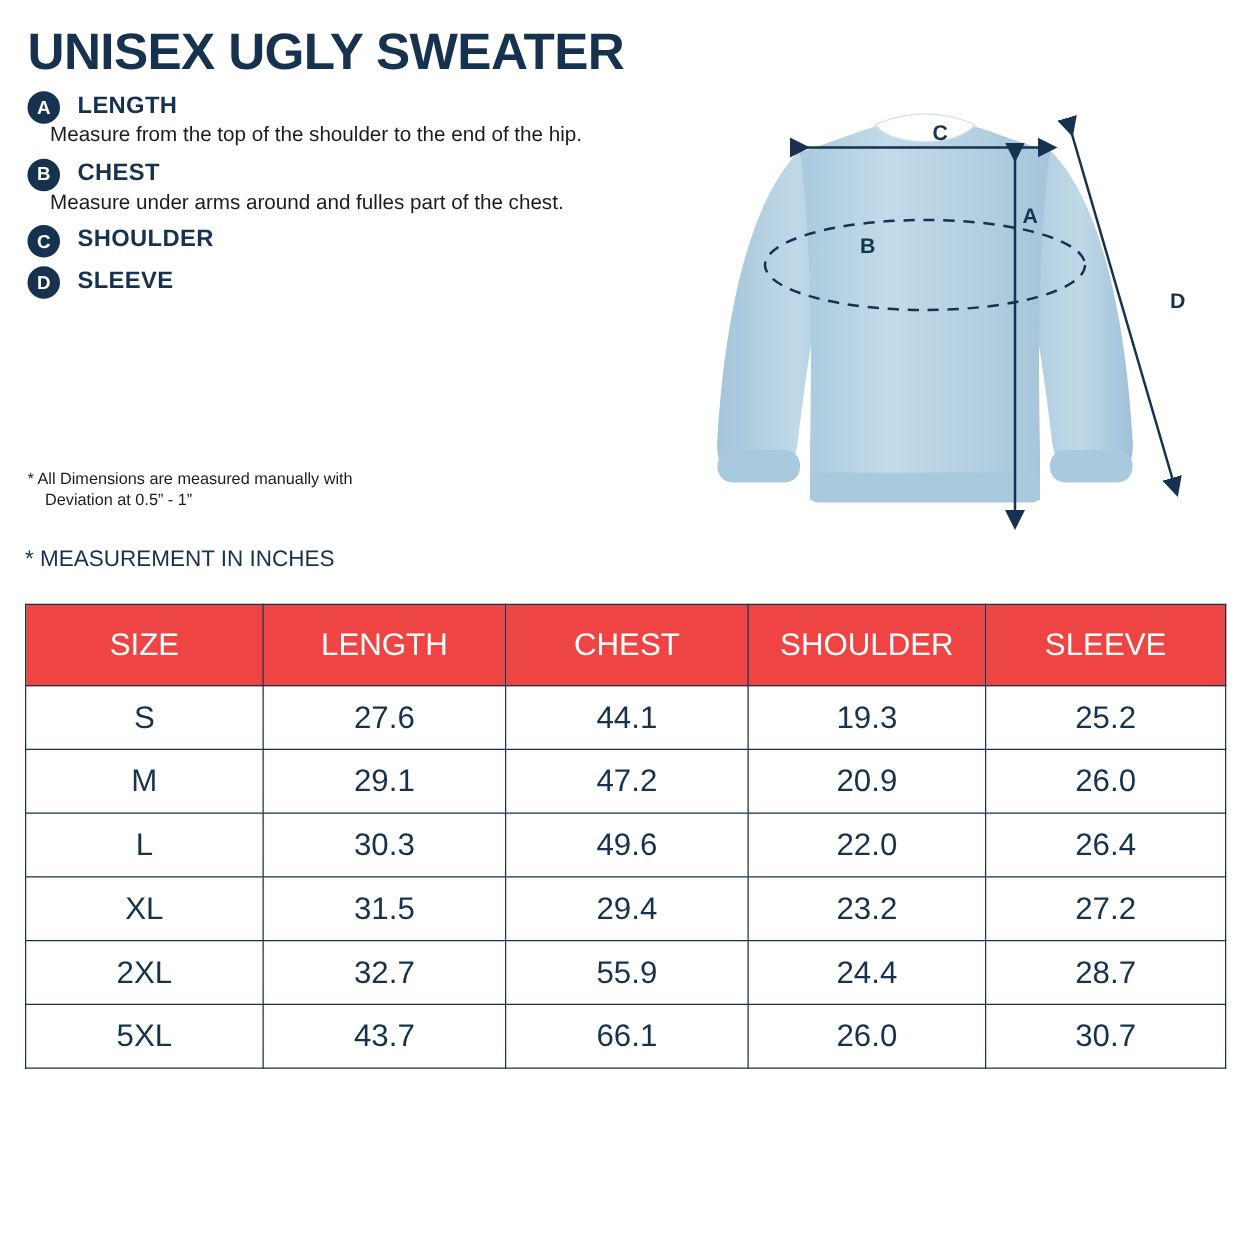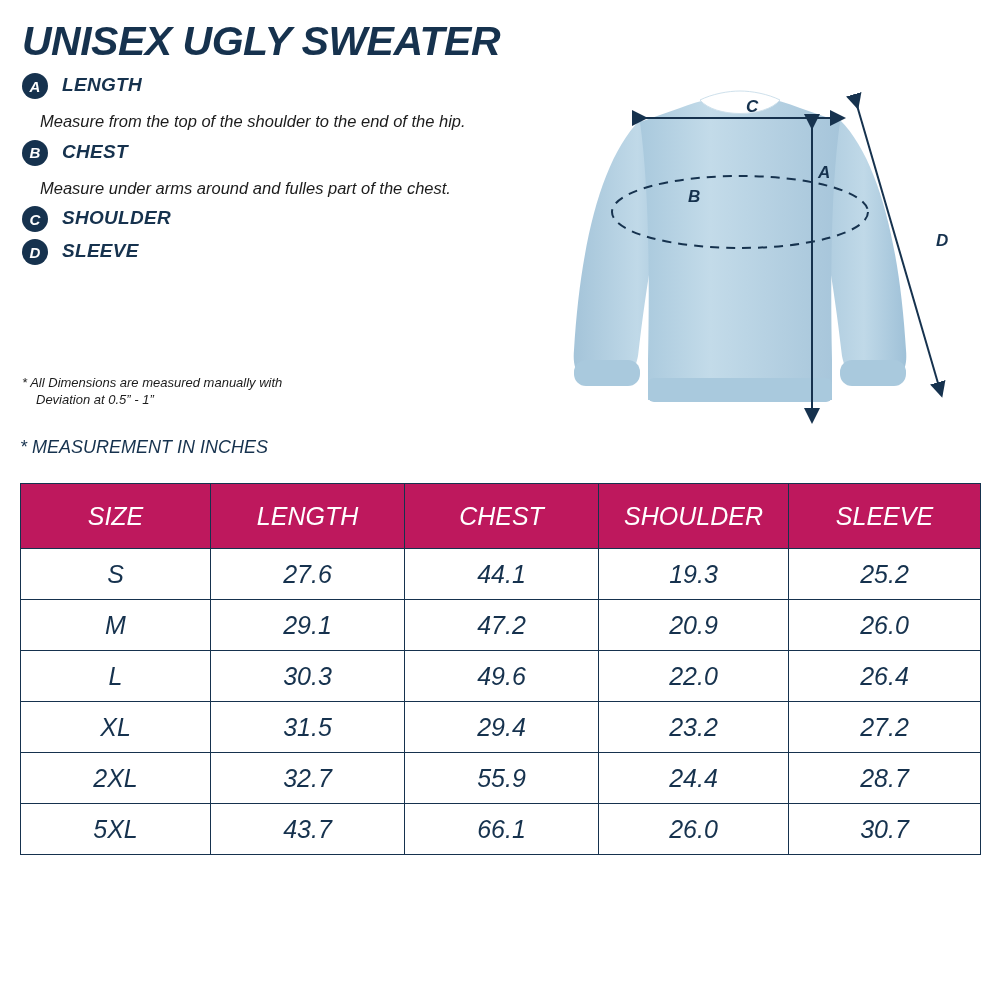--- a/index.html
+++ b/index.html
@@ -12,21 +12,20 @@
     height: 1000px;
     font-family: "Liberation Sans", sans-serif;
     color: #15324f;
     position: relative;
     overflow: hidden;
   }
   .page {
     position: relative;
     width: 1000px;
     height: 796px;
-    font-style: italic;
   }
 
   
   .title {
     position: absolute;
     left: 22px;
     top: 18px;
     font-size: 41px;
     font-weight: bold;
     letter-spacing: -0.5px;
@@ -66,21 +65,21 @@
     font-size: 19px;
     font-weight: bold;
     letter-spacing: 0.3px;
     color: #16324e;
     line-height: 26px;
   }
   .legend-desc {
     font-size: 16.5px;
     color: #1c1c1c;
     line-height: 1.25;
-    margin-top: 13px;
+    margin-top: 0;
     margin-left: -22px;
   }
 
   .note {
     position: absolute;
     left: 22px;
     top: 375px;
     font-size: 13px;
     color: #1c1c1c;
     line-height: 1.3;
@@ -117,21 +116,21 @@
   th, td {
     border: 1px solid #16324e;
     text-align: center;
     font-size: 25px;
     color: #16324e;
     font-weight: normal;
     height: 50px;
     padding: 0;
   }
   thead th {
-    background: #be185d;
+    background: #ef4444;
     color: #ffffff;
     font-size: 25px;
     height: 64px;
     border-color: #16324e;
   }
   col.c0 { width: 190px; }
   col.c1 { width: 194px; }
   col.c2 { width: 194px; }
   col.c3 { width: 190px; }
   col.c4 { width: 192px; }

